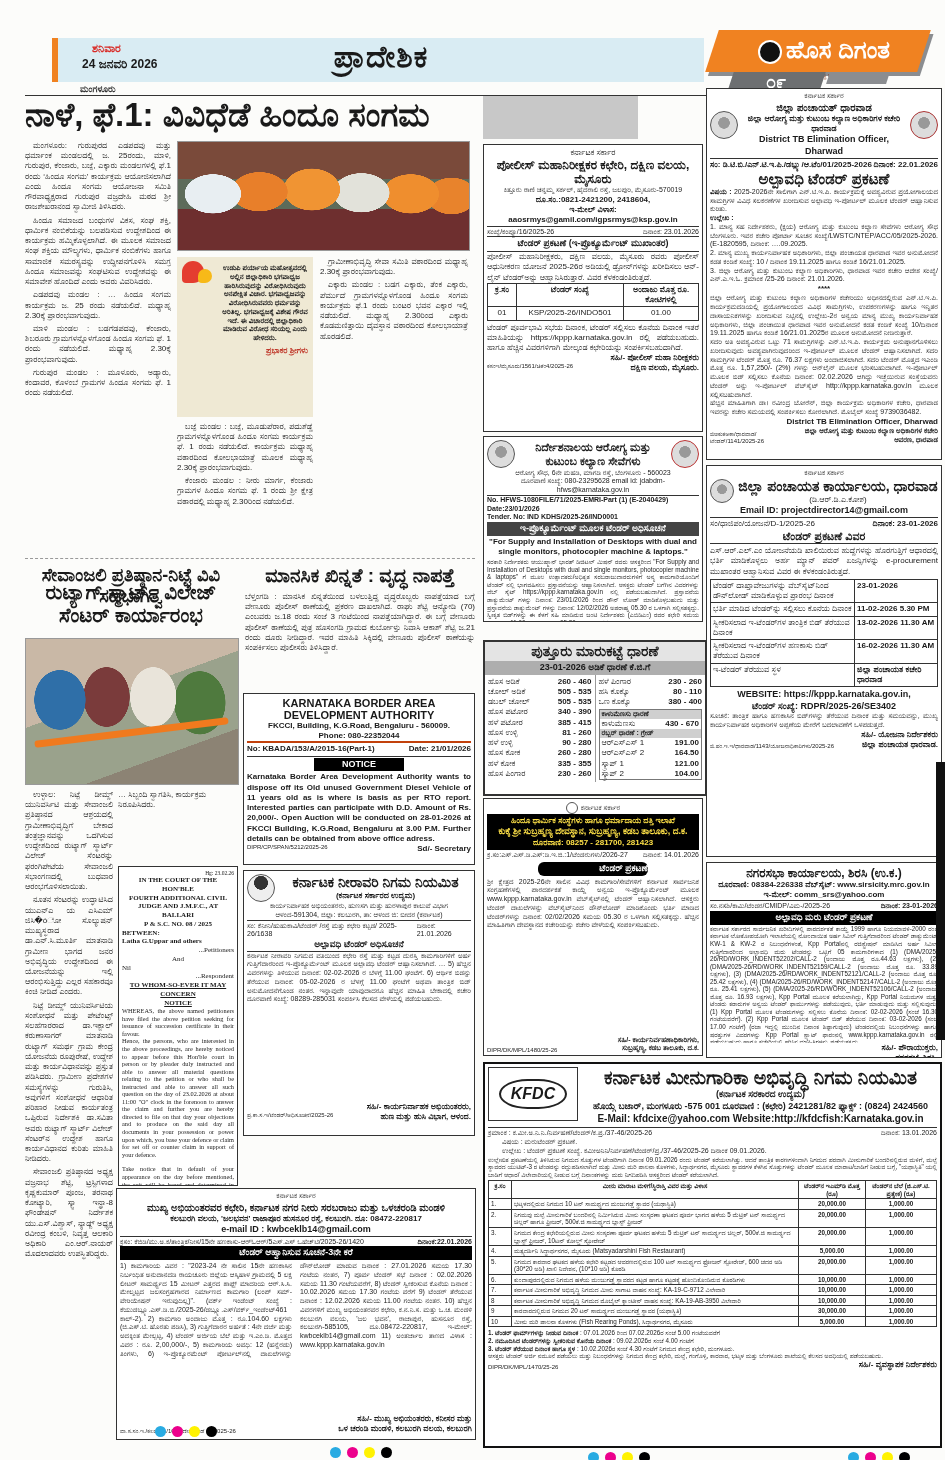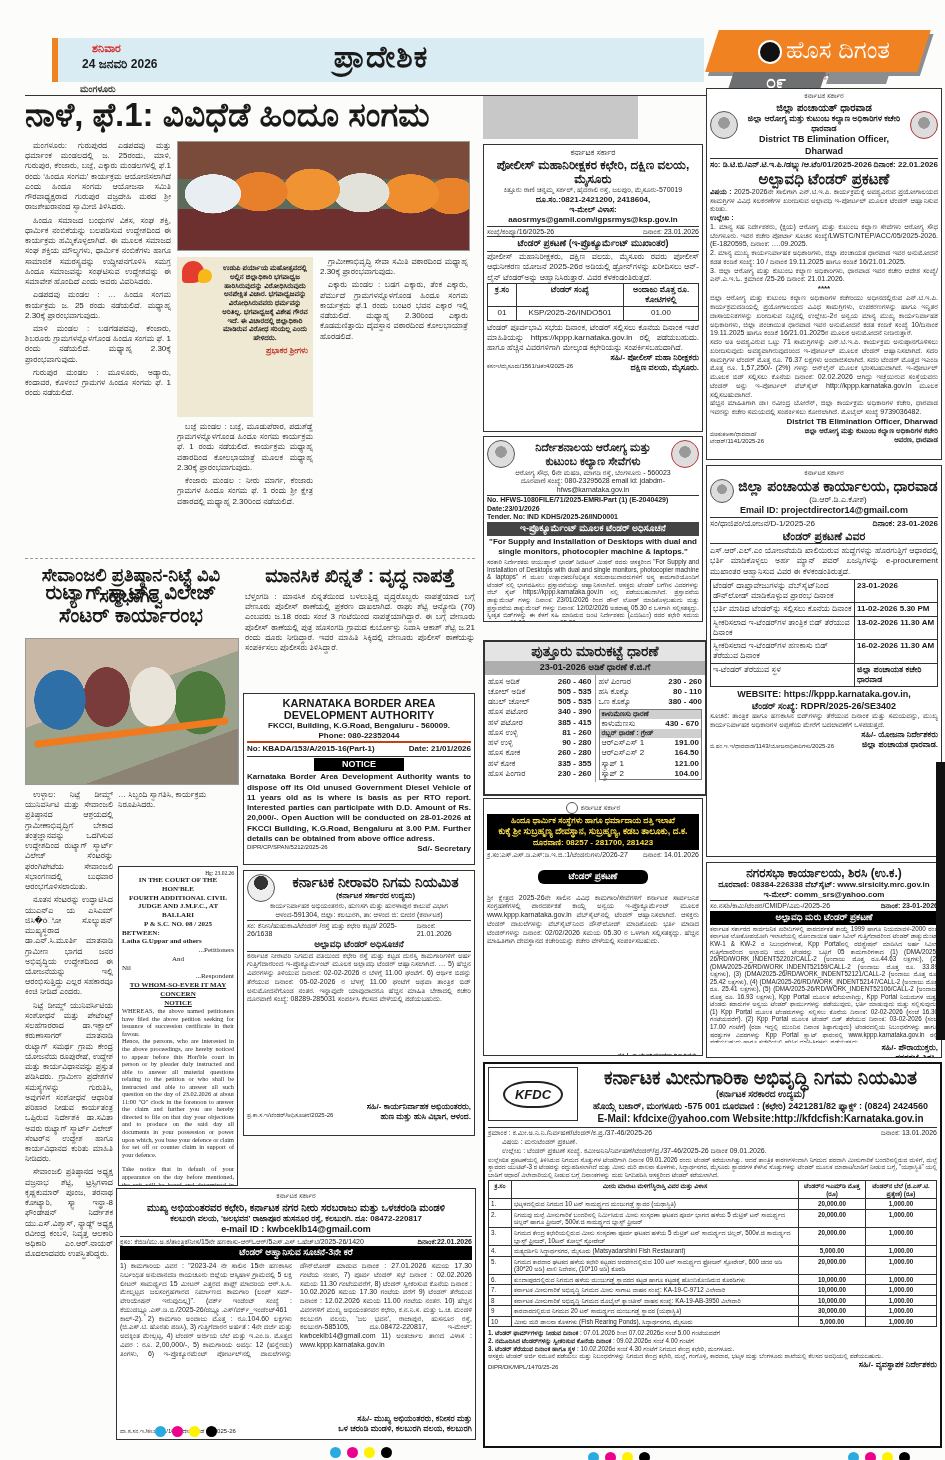--- a/index.html
+++ b/index.html
@@ -57,21 +57,21 @@
   <div class="abs" style="left:52px;top:38px;width:6px;height:44px;background:#f08221;"></div>
   <div class="abs" style="left:58px;top:38px;width:646px;height:44px;background:#d9ecf3;">
     <div class="abs bold" style="left:34px;top:4px;color:#d92b27;font-size:11px;">ಶನಿವಾರ</div>
     <div class="abs bold" style="left:24px;top:19px;font-size:12px;">24 ಜನವರಿ 2026</div>
     <div class="abs bold" style="left:0;right:0;top:2px;text-align:center;font-size:30px;letter-spacing:1px;">ಪ್ರಾದೇಶಿಕ</div>
   </div>
   <div class="abs bold" style="left:80px;top:84px;font-size:9px;color:#333;">ಮಂಗಳೂರು</div>
 
   <div class="abs" style="left:700px;top:28px;width:245px;height:66px;">
     <div class="abs skew" style="left:12px;top:2px;width:212px;height:42px;background:#f08221;box-shadow:4px 4px 0 #8b8d90;"></div>
-    <div class="abs" style="left:24px;top:8px;width:200px;text-align:center;color:#fff;font-weight:normal;font-size:24px;"><span style="display:inline-block;width:20px;height:20px;background:#111;border-radius:50%;border:2px solid #fff;vertical-align:middle;margin-right:4px;"></span><span>ಹೊಸ ದಿಗಂತ</span></div>
+    <div class="abs" style="left:24px;top:8px;width:200px;text-align:center;color:#fff;font-weight:bold;font-size:24px;"><span style="display:inline-block;width:20px;height:20px;background:#111;border-radius:50%;border:2px solid #fff;vertical-align:middle;margin-right:4px;"></span><span>ಹೊಸ ದಿಗಂತ</span></div>
     <div class="abs" style="left:118px;top:44px;font-size:5px;color:#7a2a10;">ರಾಷ್ಟ್ರ ಜಾಗೃತಿಯ ದೈನಿಕ</div>
     <div class="abs skew" style="left:30px;top:44px;width:92px;height:23px;background:#6d6f71;"></div>
     <div class="abs bold" style="left:30px;top:44px;width:92px;text-align:center;color:#fff;font-size:18px;">೦೯</div>
     <div class="abs skew" style="left:128px;top:44px;width:60px;height:12px;background:#8b8d90;"></div>
   </div>
   <div class="abs rule" style="left:25px;top:95px;width:915px;"></div>
 
   <div class="abs bold" style="left:25px;top:97px;width:450px;font-size:33px;line-height:1.1;">ನಾಳೆ, ಫೆ.1: ವಿವಿಧೆಡೆ ಹಿಂದೂ ಸಂಗಮ</div>
 
   <div class="abs photo" style="left:177px;top:141px;width:291px;height:108px;border:1px solid #999;"></div>
@@ -351,21 +351,21 @@
     <div class="ctr f7"><span style="display:inline-block;width:10px;height:10px;border:1px solid #555;border-radius:50%;vertical-align:middle;margin-right:3px;"></span><span>ಕರ್ನಾಟಕ ಸರ್ಕಾರ</span></div>
     <div style="background:#000;color:#fde047;text-align:center;padding:2px;">
       <div class="f8 bold">ಹಿಂದೂ ಧಾರ್ಮಿಕ ಸಂಸ್ಥೆಗಳು ಹಾಗೂ ಧರ್ಮಾದಾಯ ದತ್ತಿ ಇಲಾಖೆ</div>
       <div class="f9 bold">ಕುಕ್ಕೆ ಶ್ರೀ ಸುಬ್ರಹ್ಮಣ್ಯ ದೇವಸ್ಥಾನ, ಸುಬ್ರಹ್ಮಣ್ಯ, ಕಡಬ ತಾಲೂಕು, ದ.ಕ.</div>
       <div class="f8 bold">ದೂರವಾಣಿ: 08257 - 281700, 281423</div>
     </div>
     <div class="row f7" style="padding-top:1px;">
       <span>ಕ್ರ.ಸಂ:ಎಸ್.ಎಸ್.ಡಿ.ಎಸ್:ಡಿ.ಇ.ಜಿ.:1/ಟೆಂಡರುಗಳು/2026-27</span>
       <span>ದಿನಾಂಕ: 14.01.2026</span>
     </div>
-    <div class="blackbar f9" style="width:110px;margin:10px auto;border-radius:6px;">ಟೆಂಡರ್ ಪ್ರಕಟಣೆ</div>
+    <div class="blackbar f9" style="width:110px;margin:2px auto;border-radius:6px;text-align:right;">ಟೆಂಡರ್ ಪ್ರಕಟಣೆ</div>
     <div class="f7 jst" style="height:158px;overflow:hidden;">ಶ್ರೀ ಕ್ಷೇತ್ರದ 2025-26ನೇ ಸಾಲಿನ ವಿವಿಧ ಕಾಮಗಾರಿ/ಸೇವೆಗಳಿಗೆ ಕರ್ನಾಟಕ ಸಾರ್ವಜನಿಕ ಸಂಗ್ರಹಣೆಗಳಲ್ಲಿ ಪಾರದರ್ಶಕತೆ ಕಾಯ್ದೆ ಅನ್ವಯ ಇ-ಪ್ರೊಕ್ಯೂರ್ಮೆಂಟ್ ಮೂಲಕ www.kppp.karnataka.gov.in ವೆಬ್‌ಸೈಟ್‌ನಲ್ಲಿ ಟೆಂಡರ್ ಆಹ್ವಾನಿಸಲಾಗಿದೆ. ಆಸಕ್ತರು ಟೆಂಡರ್ ದಾಖಲೆಗಳನ್ನು ವೆಬ್‌ಸೈಟ್‌ನಿಂದ ಡೌನ್‌ಲೋಡ್ ಮಾಡಿಕೊಂಡು ಭರ್ತಿ ಮಾಡಿದ ಟೆಂಡರ್‌ಗಳನ್ನು ದಿನಾಂಕ: 02/02/2026 ಸಮಯ 05.30 ರ ಒಳಗಾಗಿ ಸಲ್ಲಿಸತಕ್ಕದ್ದು. ಹೆಚ್ಚಿನ ಮಾಹಿತಿಗಾಗಿ ದೇವಸ್ಥಾನದ ಕಚೇರಿಯನ್ನು ಕಚೇರಿ ವೇಳೆಯಲ್ಲಿ ಸಂಪರ್ಕಿಸಬಹುದು.</div>
     <div class="row" style="align-items:flex-end;">
       <span style="font-size:6px;">DIPR/DK/MPL/1480/25-26</span>
       <span class="rt bold f7">
         <span>ಸಹಿ/- ಕಾರ್ಯನಿರ್ವಹಣಾಧಿಕಾರಿಗಳು,</span><br>
         <span>ಸುಬ್ರಹ್ಮಣ್ಯ, ಕಡಬ ತಾಲೂಕು, ದ.ಕ.</span>
       </span>
     </div>
   </div>
 
@@ -482,21 +482,21 @@
       <span class="rt bold f8">
         <span>ಸಹಿ/- ಪೌರಾಯುಕ್ತರು,</span><br>
         <span>ನಗರಸಭೆ, ಶಿರಸಿ.</span>
       </span>
     </div>
   </div>
 
   <div class="abs bx2" style="left:483px;top:1062px;width:459px;height:386px;padding:3px;box-sizing:border-box;">
     <div style="display:flex;gap:6px;">
       <div style="width:88px;height:52px;border:1px solid #333;display:flex;align-items:center;justify-content:center;">
-        <span style="border:2px solid #222;border-radius:50%/60%;padding:4px 10px;font-style:italic;font-weight:bold;font-size:13px;">KFDC</span>
+        <span style="border:2px solid #222;border-radius:50%/60%;padding:4px 10px;font-style:italic;font-weight:bold;font-size:16px;">KFDC</span>
       </div>
       <div style="flex:1;text-align:center;">
         <div class="bold" style="font-size:19px;">ಕರ್ನಾಟಕ ಮೀನುಗಾರಿಕಾ ಅಭಿವೃದ್ಧಿ ನಿಗಮ ನಿಯಮಿತ</div>
         <div class="bold f9">(ಕರ್ನಾಟಕ ಸರಕಾರದ ಉದ್ಯಮ)</div>
         <div class="bold f9">ಹೊಯ್ಗೆ ಬಜಾರ್, ಮಂಗಳೂರು -575 001   ದೂರವಾಣಿ : (ಕಛೇರಿ) 2421281/82 ಫ್ಯಾಕ್ಸ್ : (0824) 2424560</div>
         <div class="bold f10">E-Mail: kfdcixe@yahoo.com      Website:http://kfdcfish:Karnataka.gov.in</div>
       </div>
     </div>
     <div class="row f7" style="border-top:1px solid #333;margin-top:2px;padding-top:1px;">
       <span>ಕ್ರಮಾಂಕ : ಕ.ಮೀ.ಅ.ನಿ.ನಿ./ನಿರ್ವಹಣೆ/ಟೆಂಡರ್/ಕ.ಪ್ರ./37-46/2025-26</span>

